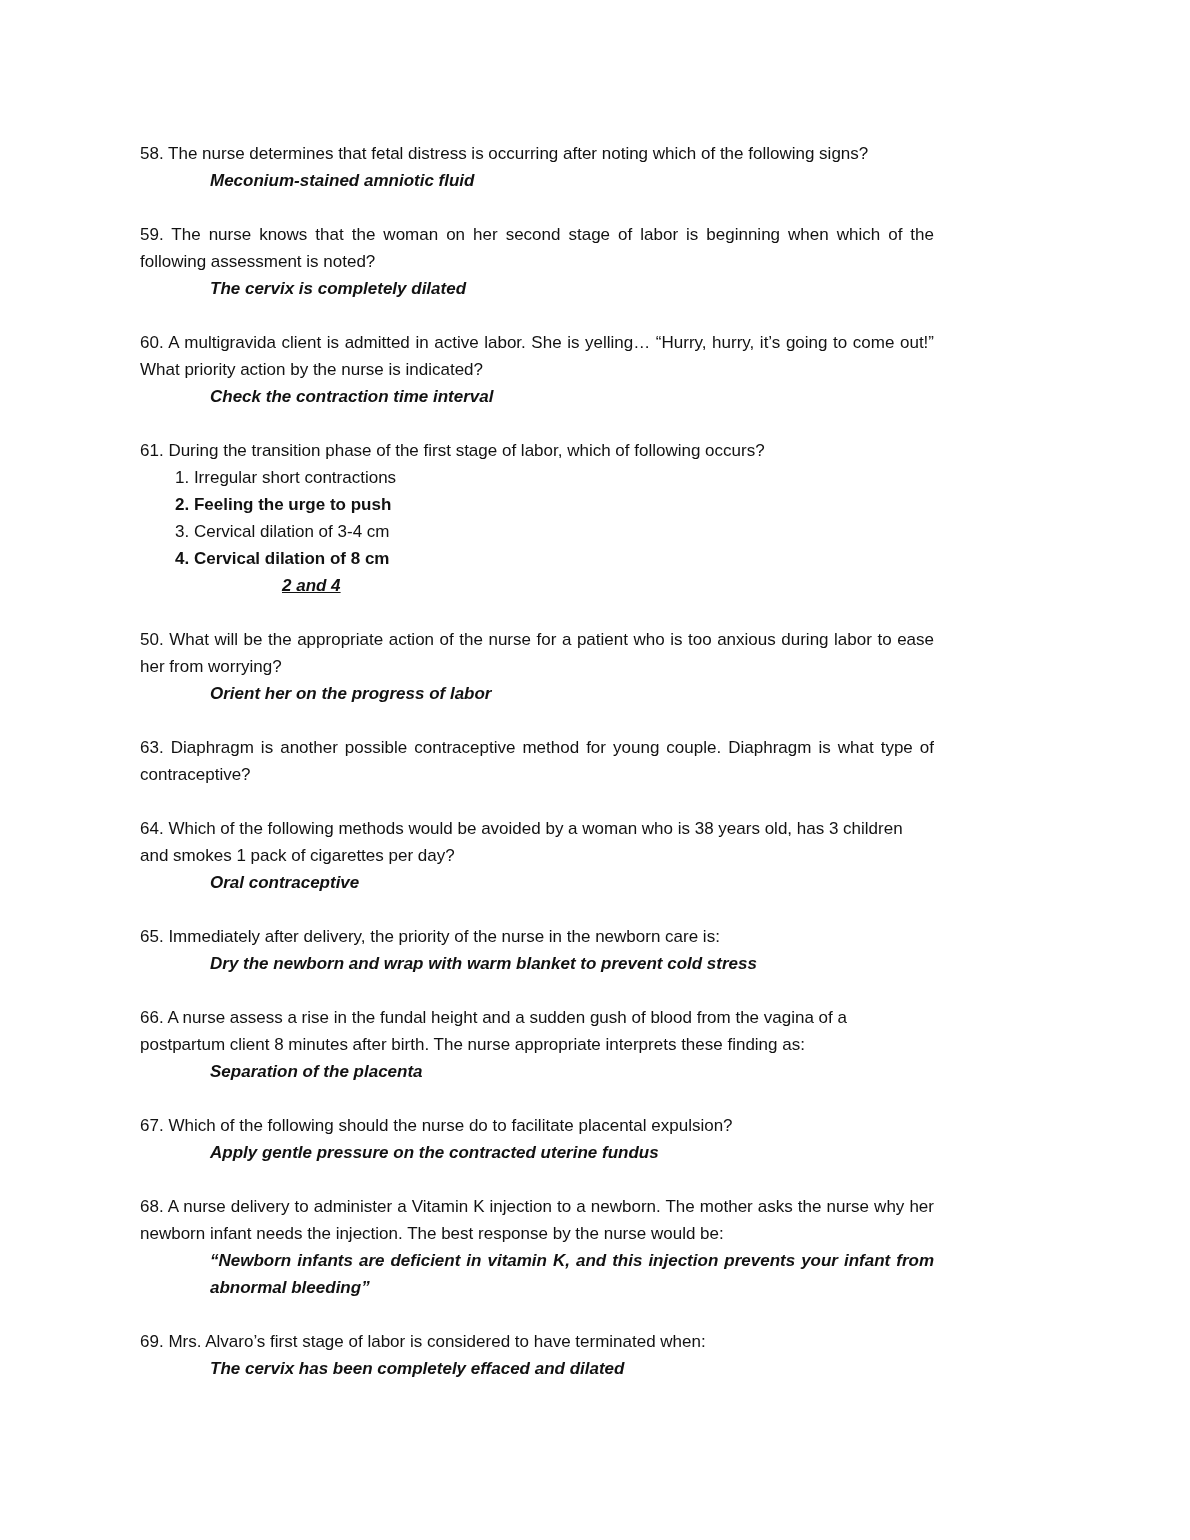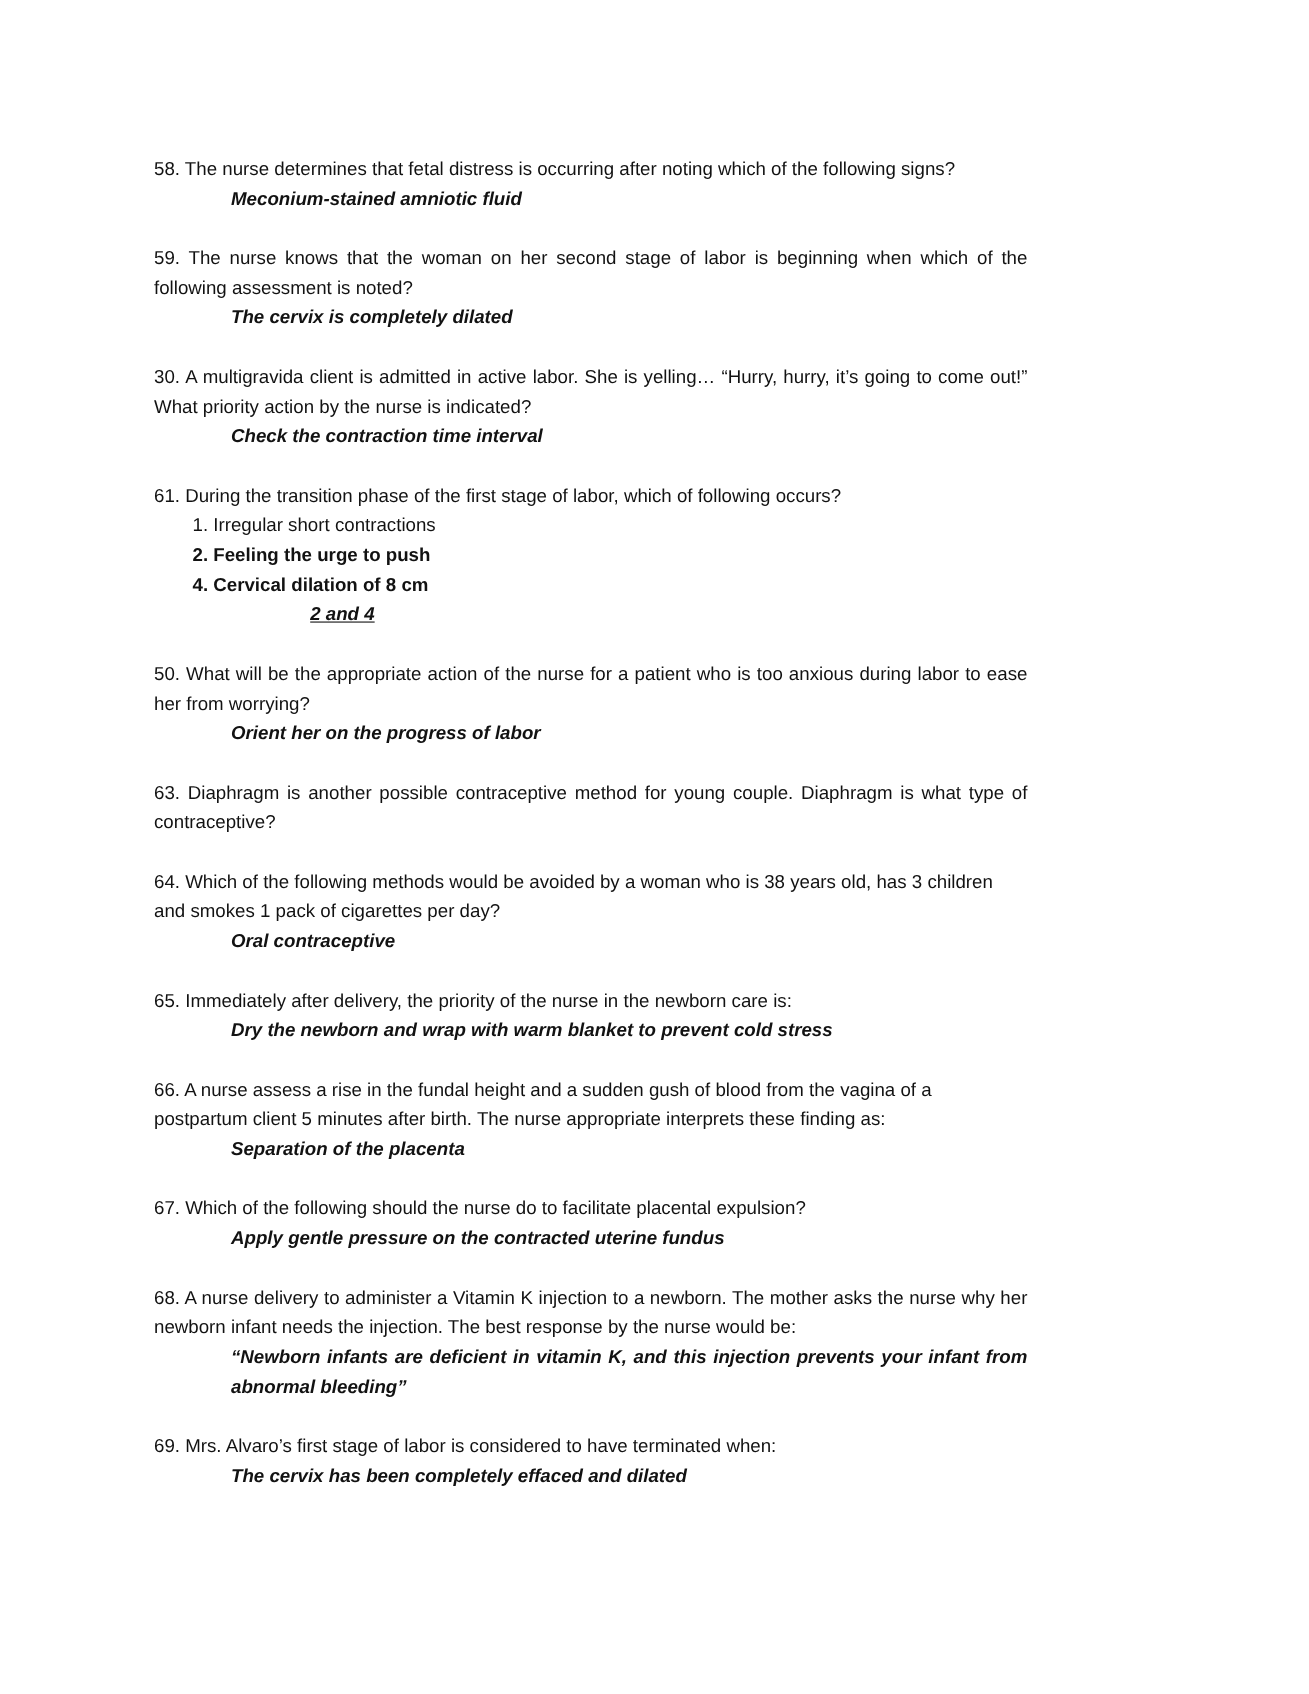--- a/index.html
+++ b/index.html
@@ -46,29 +46,30 @@
     <p class="q-text"><span>58.</span> <span>The nurse determines that fetal distress is occurring after noting which of the following signs?</span></p>
     <p class="answer">Meconium-stained amniotic fluid</p>
   </div>
 
   <div class="question">
     <p class="q-text just"><span>59.</span> <span>The nurse knows that the woman on her second stage of labor is beginning when which of the following assessment is noted?</span></p>
     <p class="answer">The cervix is completely dilated</p>
   </div>
 
   <div class="question">
-    <p class="q-text just"><span>30.</span> <span>A multigravida client is admitted in active labor. She is yelling… “Hurry, hurry, it’s going to come out!” What priority action by the nurse is indicated?</span></p>
+    <p class="q-text just"><span>60.</span> <span>A multigravida client is admitted in active labor. She is yelling… “Hurry, hurry, it’s going to come out!” What priority action by the nurse is indicated?</span></p>
     <p class="answer">Check the contraction time interval</p>
   </div>
 
   <div class="question">
     <p class="q-text"><span>61.</span> <span>During the transition phase of the first stage of labor, which of following occurs?</span></p>
     <div class="options">
       <p class="option">1. Irregular short contractions</p>
       <p class="option opt-bold">2. Feeling the urge to push</p>
+      <p class="option">3. Cervical dilation of 3-4 cm</p>
       <p class="option opt-bold">4. Cervical dilation of 8 cm</p>
     </div>
     <p class="answer answer-underline">2 and 4</p>
   </div>
 
   <div class="question">
     <p class="q-text just"><span>50.</span> <span>What will be the appropriate action of the nurse for a patient who is too anxious during labor to ease her from worrying?</span></p>
     <p class="answer">Orient her on the progress of labor</p>
   </div>
 
@@ -80,21 +81,21 @@
     <p class="q-text"><span>64.</span> <span>Which of the following methods would be avoided by a woman who is 38 years old, has 3 children and smokes 1 pack of cigarettes per day?</span></p>
     <p class="answer">Oral contraceptive</p>
   </div>
 
   <div class="question">
     <p class="q-text"><span>65.</span> <span>Immediately after delivery, the priority of the nurse in the newborn care is:</span></p>
     <p class="answer">Dry the newborn and wrap with warm blanket to prevent cold stress</p>
   </div>
 
   <div class="question">
-    <p class="q-text"><span>66.</span> <span>A nurse assess a rise in the fundal height and a sudden gush of blood from the vagina of a postpartum client 5 minutes after birth. The nurse appropriate interprets these finding as:</span></p>
+    <p class="q-text"><span>66.</span> <span>A nurse assess a rise in the fundal height and a sudden gush of blood from the vagina of a postpartum client 8 minutes after birth. The nurse appropriate interprets these finding as:</span></p>
     <p class="answer">Separation of the placenta</p>
   </div>
 
   <div class="question">
     <p class="q-text"><span>67.</span> <span>Which of the following should the nurse do to facilitate placental expulsion?</span></p>
     <p class="answer">Apply gentle pressure on the contracted uterine fundus</p>
   </div>
 
   <div class="question">
     <p class="q-text just"><span>68.</span> <span>A nurse delivery to administer a Vitamin K injection to a newborn. The mother asks the nurse why her newborn infant needs the injection. The best response by the nurse would be:</span></p>

